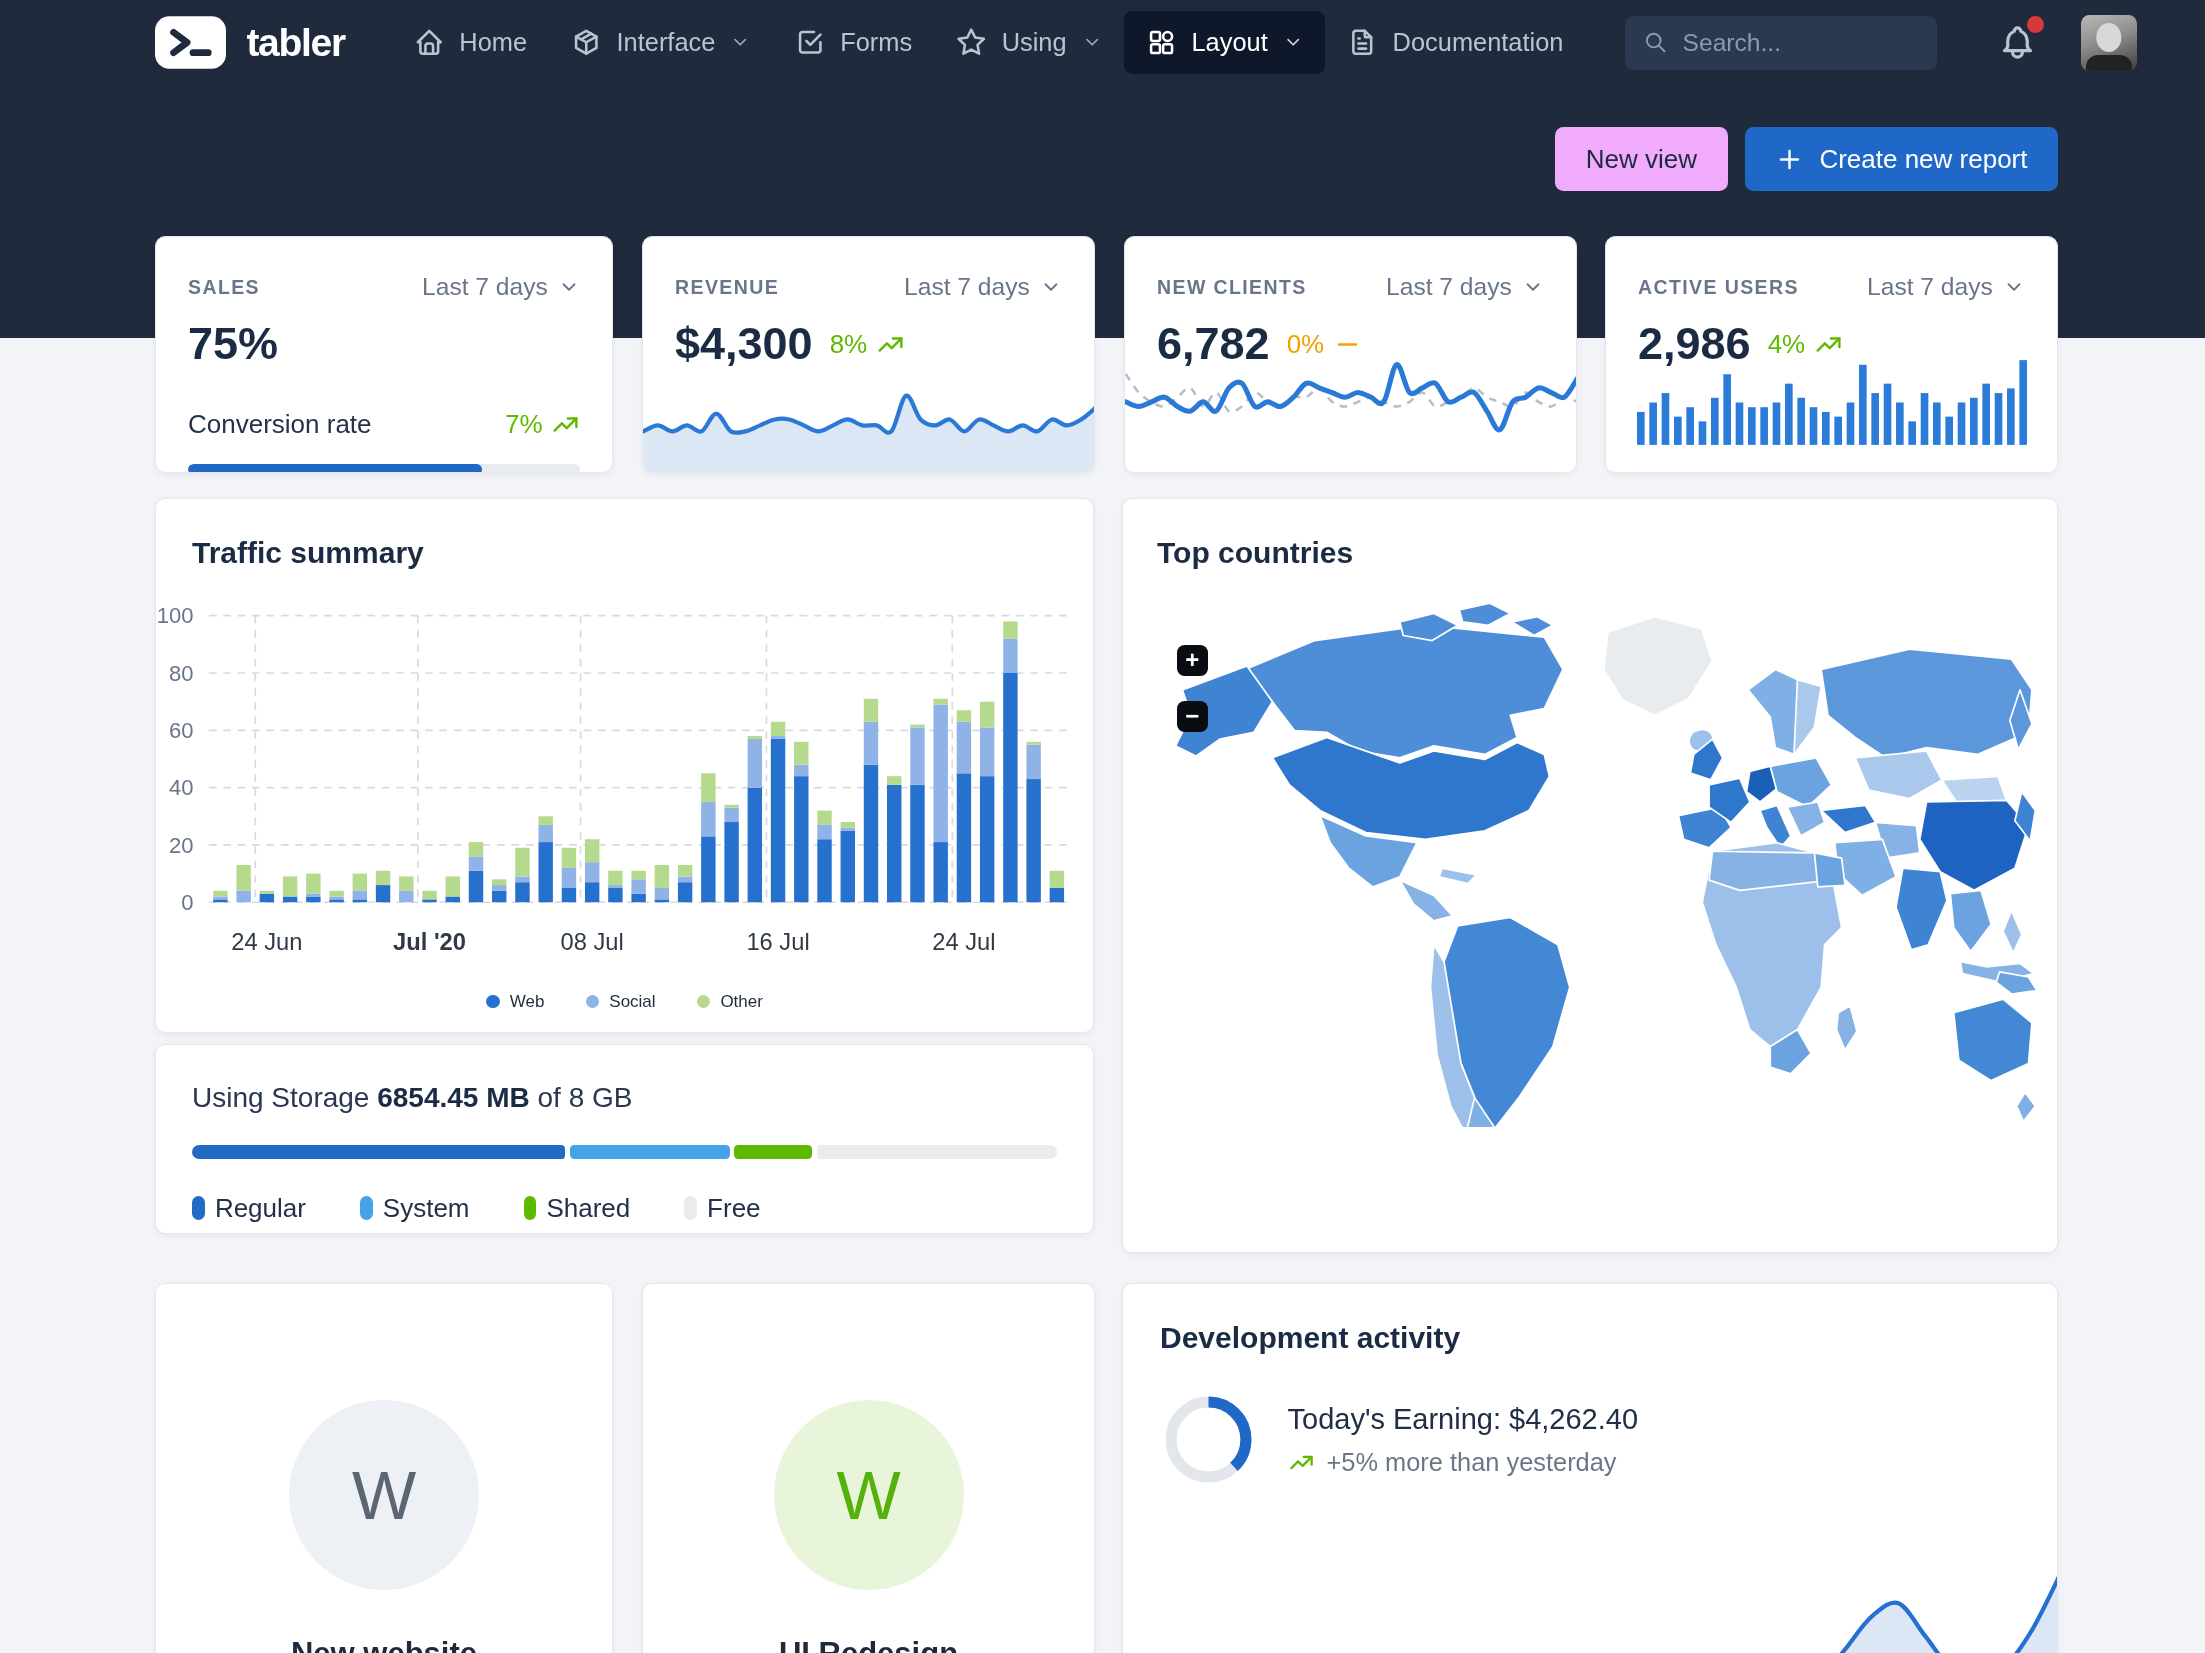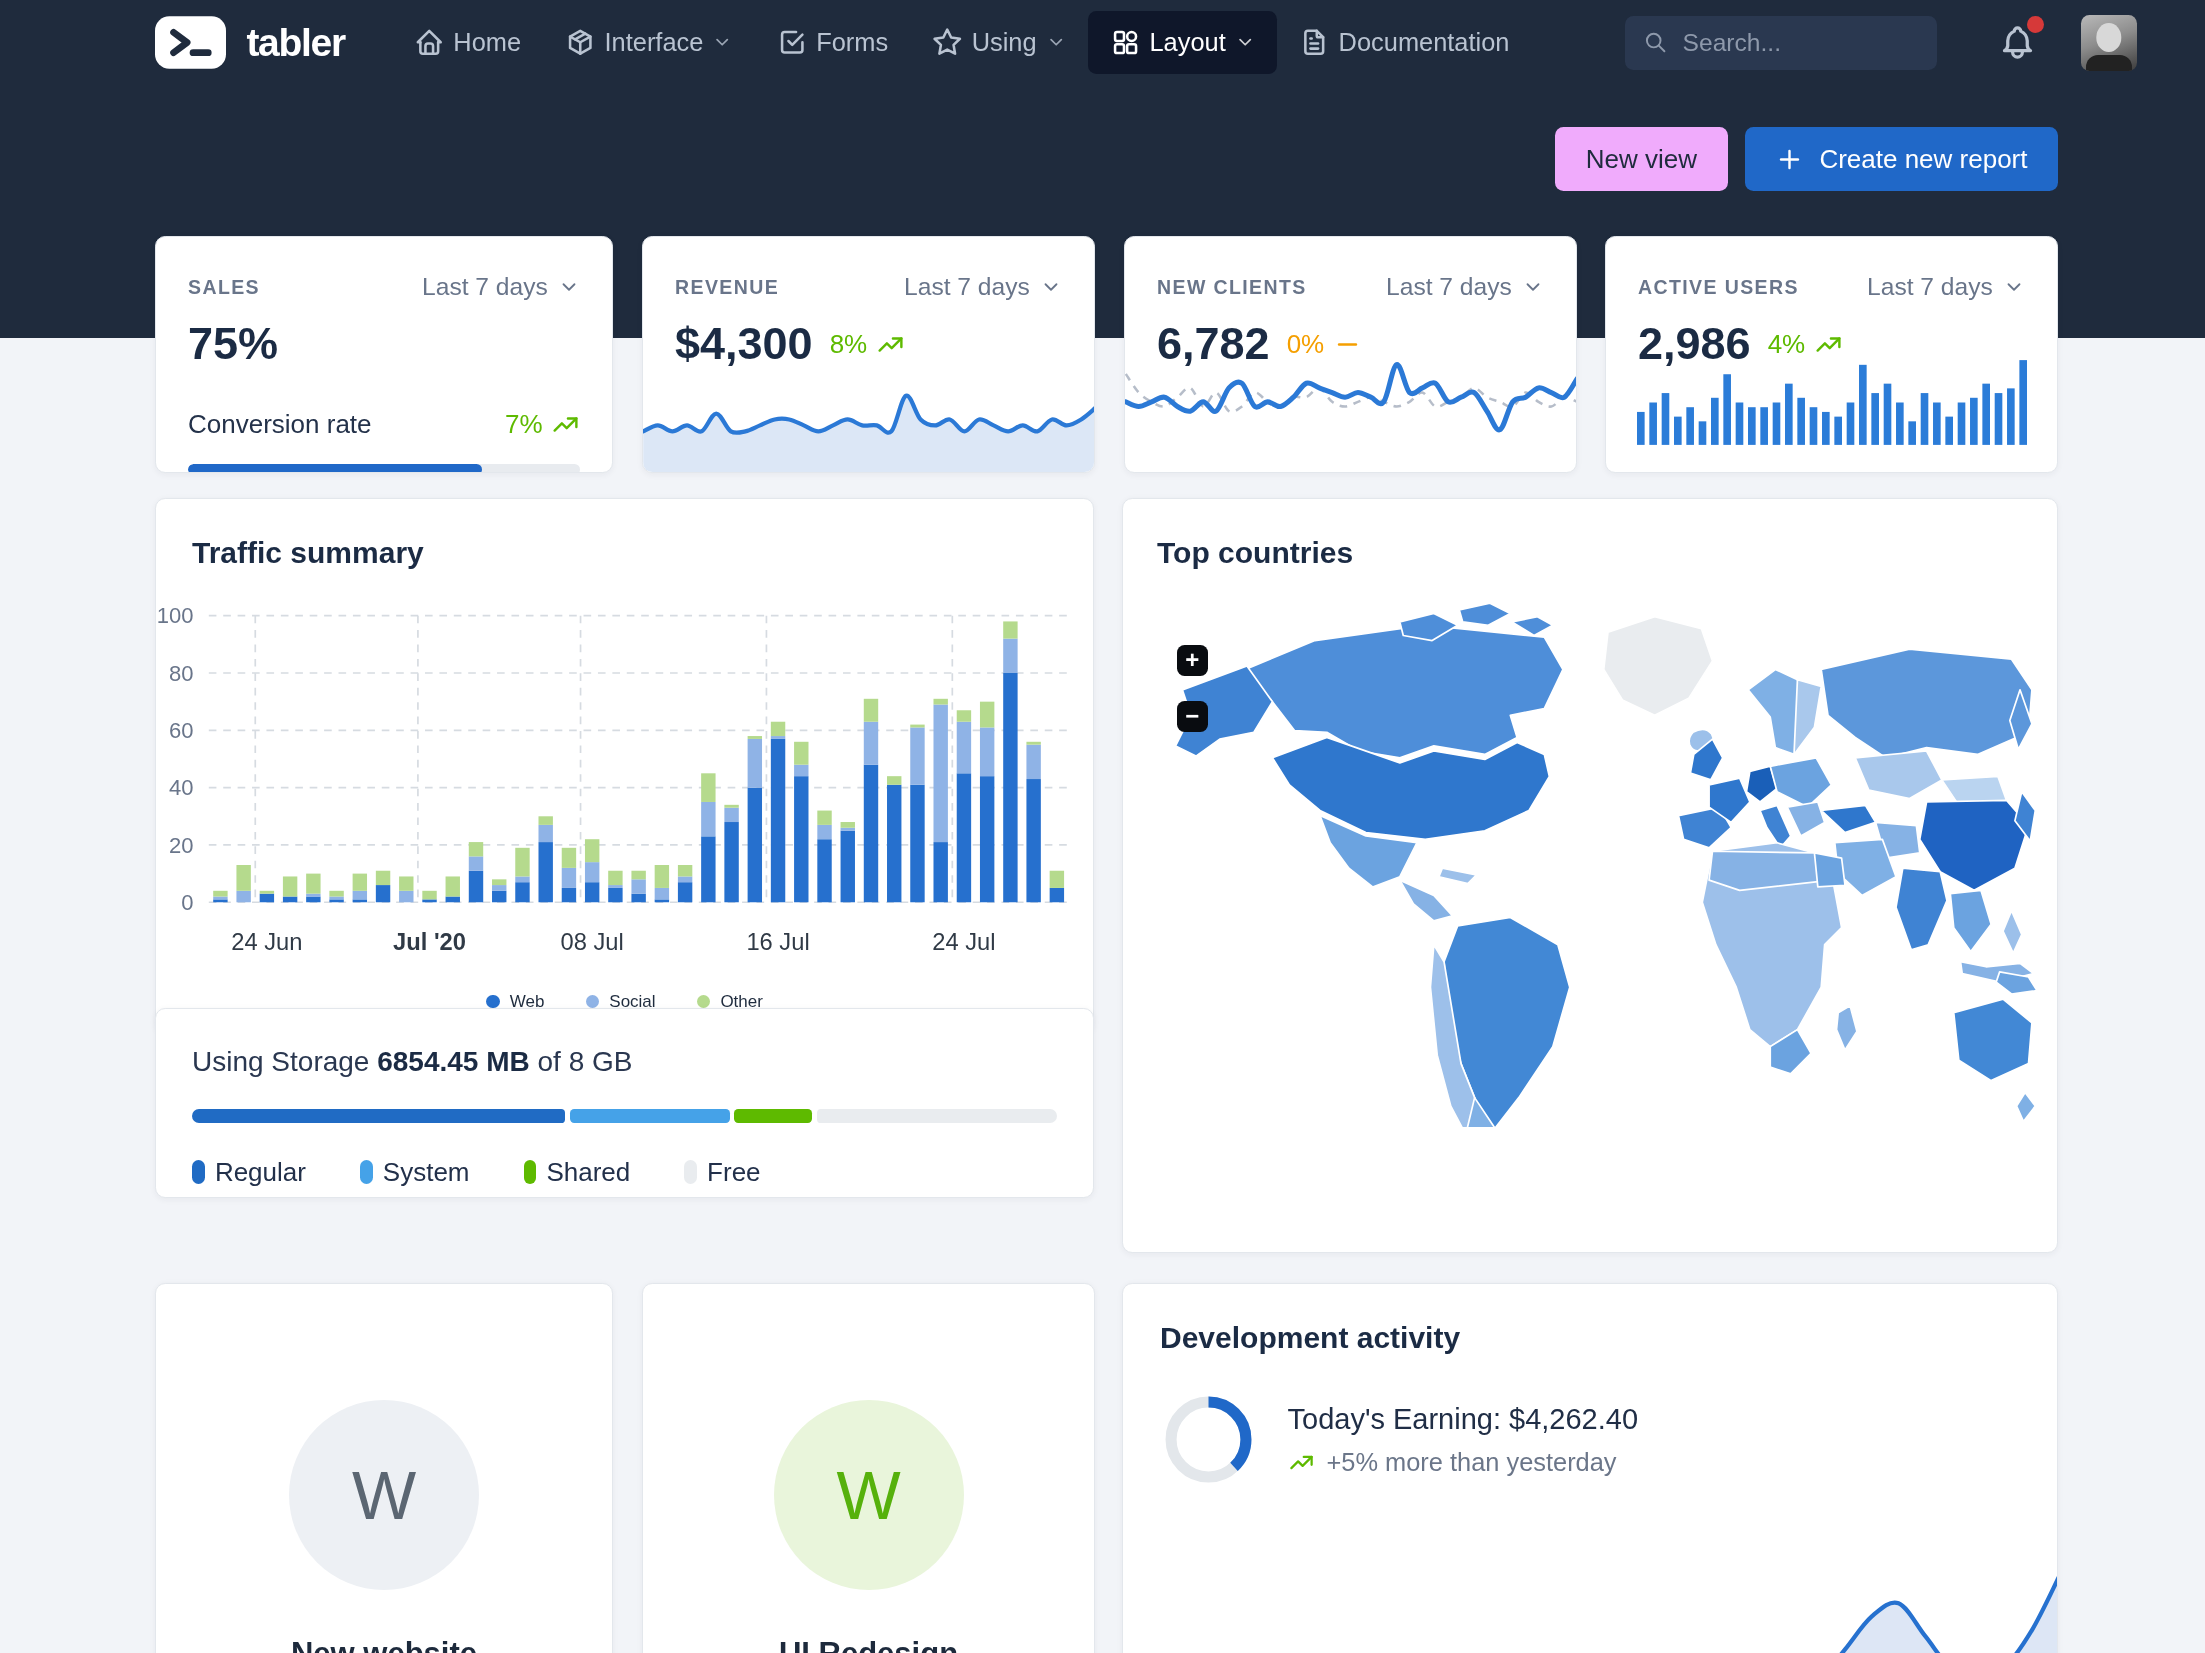--- a/index.html
+++ b/index.html
@@ -12,21 +12,21 @@
        font-family:"Liberation Sans",sans-serif;-webkit-font-smoothing:antialiased}
   .stage{position:relative;width:2205px;height:1654px;overflow:hidden}
   .darkband{position:absolute;top:0;left:0;right:0;height:338px;background:var(--navbar-bg)}
 
   
   .navbar{position:absolute;top:0;left:0;right:0;height:85px;display:flex;align-items:center;
           padding:0 68px 0 155px}
   .brand{display:flex;align-items:center;gap:20.4px;margin-right:47px}
   .logo-mark{width:71px;height:53px}
   .brand-name{color:#fff;font-size:39px;font-weight:700;letter-spacing:-1.3px}
-  .nav-item{display:flex;align-items:center;gap:9px;color:#b9c3d1;font-size:25.4px;
+  .nav-item{display:flex;align-items:center;gap:15px;color:#b9c3d1;font-size:25.4px;
             padding:16px 22px;border-radius:8.5px;cursor:pointer;white-space:nowrap}
   .nav-item.active{background:#0f172a;color:#fff}
   .nav-item .icn{width:30.5px;height:30.5px;flex:0 0 auto}
   .nav-item .chev{width:20.4px;height:20.4px;opacity:.8}
   .icn{stroke:currentColor;fill:none;stroke-width:2;stroke-linecap:round;stroke-linejoin:round}
   .nav-spacer{flex:1}
   .search-box{width:312px;height:54px;background:#2a3850;border-radius:8.5px;display:flex;
               align-items:center;padding:0 18.7px;gap:13.6px;margin-right:61px}
   .search-box .icn{width:27px;height:27px;color:#8e99ab}
   .search-box input{background:transparent;border:none;outline:none;color:#cbd3de;
@@ -571,21 +571,21 @@
 
         <path d="M1006,452 l34,6 10,16 -30,4 -18,-14 Z" fill="#6ba3e0"></path>
         <path d="M952,500 L1010,484 1044,512 1040,560 996,580 958,556 Z" fill="#4288d5"></path>
         <path d="M1036,594 l12,16 -14,18 -8,-18 Z" fill="#7fb0e5"></path>
       </g>
     </svg>
     <div class="map-btn" id="map-zoom-in">+</div>
     <div class="map-btn" id="map-zoom-out">−</div>
   </div>
 
-  <div class="card" style="left:155px;top:1008px;width:939px;height:190px;padding:37px 36px">
+  <div class="card" style="left:155px;top:1044px;width:939px;height:190px;padding:37px 36px">
     <div class="storage-line">
       <span>Using Storage</span>
       <b>6854.45 MB</b>
       <span>of 8 GB</span>
     </div>
     <div class="storage-bar" id="storage-bar">
       <div class="seg" style="background: rgb(32, 107, 196); width: 43.8%;"></div>
       <div class="seg" style="background: rgb(69, 162, 232); width: 18.8%;"></div>
       <div class="seg" style="background: rgb(94, 186, 0); width: 9.2%;"></div>
       <div class="seg" style="background: rgb(233, 236, 239); width: 28.2%;"></div>

